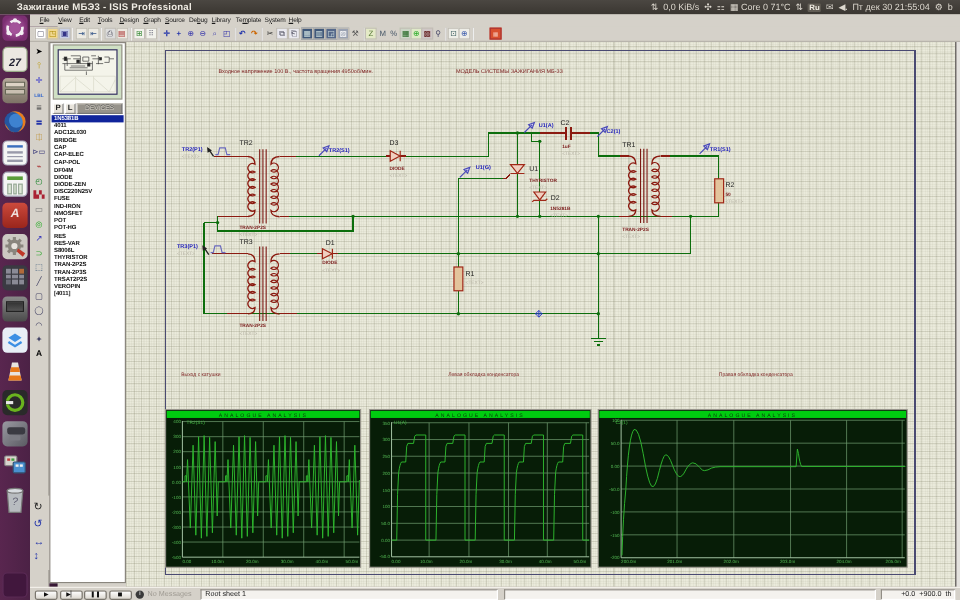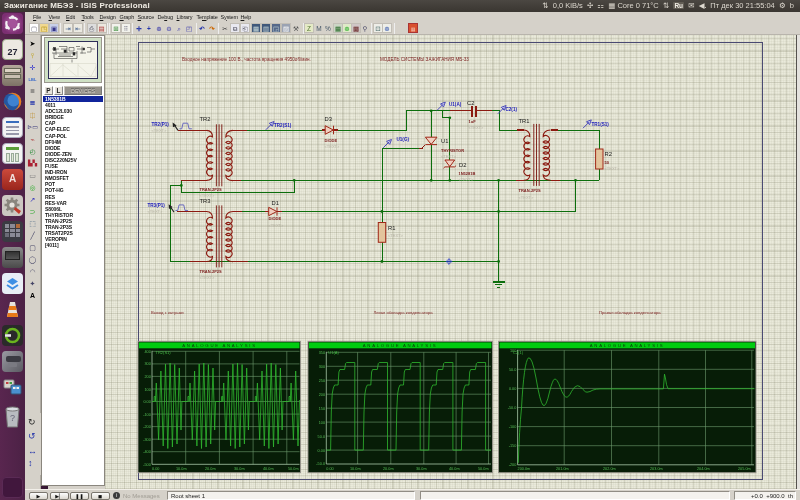--- a/index.html
+++ b/index.html
@@ -1,19 +1,19 @@
 <!DOCTYPE html>
 <html><head><meta charset="utf-8"><style>
 *{margin:0;padding:0;box-sizing:border-box;}
 html,body{width:800px;height:500px;overflow:hidden;}
 body{font-family:"Liberation Sans",sans-serif;position:relative;background:#d5d1c9;}
 #toppanel{position:absolute;left:0;top:0;width:800px;height:12px;background:linear-gradient(#4b4742,#3a3631);color:#e8e4dc;font-size:8px;}
-#apptitle{position:absolute;left:4px;top:1px;font-weight:bold;letter-spacing:0.2px;color:#f0ece4;}
+#apptitle{position:absolute;left:14px;top:1px;font-weight:bold;letter-spacing:0.2px;color:#f0ece4;}
 #panelright{position:absolute;right:6px;top:1px;font-size:7.5px;color:#ddd8cf;white-space:nowrap;}
-#dock{position:absolute;left:0;top:12px;width:48px;height:488px;background:linear-gradient(90deg,#59264f,#472042 70%,#331631);}
+#dock{position:absolute;left:0;top:12px;width:48px;height:488px;background:linear-gradient(90deg,#59264f,#472042 70%,#331631);font-style:italic;}
 .dk{position:absolute;left:2px;width:21px;height:21px;border-radius:4px;overflow:hidden;text-align:center;}
 #menubar{position:absolute;left:25px;top:12px;width:775px;height:9.5px;background:#d5d1c9;color:#1a1a1a;font-size:5.5px;letter-spacing:-0.15px;}
 .mi{position:absolute;top:1.5px;}
 #toolbar{position:absolute;left:25px;top:21.5px;width:775px;height:13px;background:#d5d1c9;border-bottom:1px solid #b8b4ac;}
 .tbi{position:absolute;top:1.5px;width:10px;height:10px;border:1px solid #cfcbc3;background:#d9d5cd;font-size:6.5px;line-height:9px;text-align:center;overflow:hidden;}
 .tsep{position:absolute;top:1px;width:1px;height:11px;background:#aaa69e;border-right:1px solid #eee;}
 #lefttools{position:absolute;left:25px;top:35px;width:16px;height:455px;background:#d5d1c9;border-right:1px solid #b0aca4;}
 .lti{position:absolute;left:2px;width:11px;height:11px;font-size:7px;line-height:11px;text-align:center;color:#333;}
 #devpanel{position:absolute;left:41px;top:35px;width:64px;height:451px;background:#fff;border:1px solid #8a867e;}
 #overview{position:absolute;left:2px;top:1px;width:58px;height:46px;background:#cfe0c4;border:1px solid #9a968e;}

